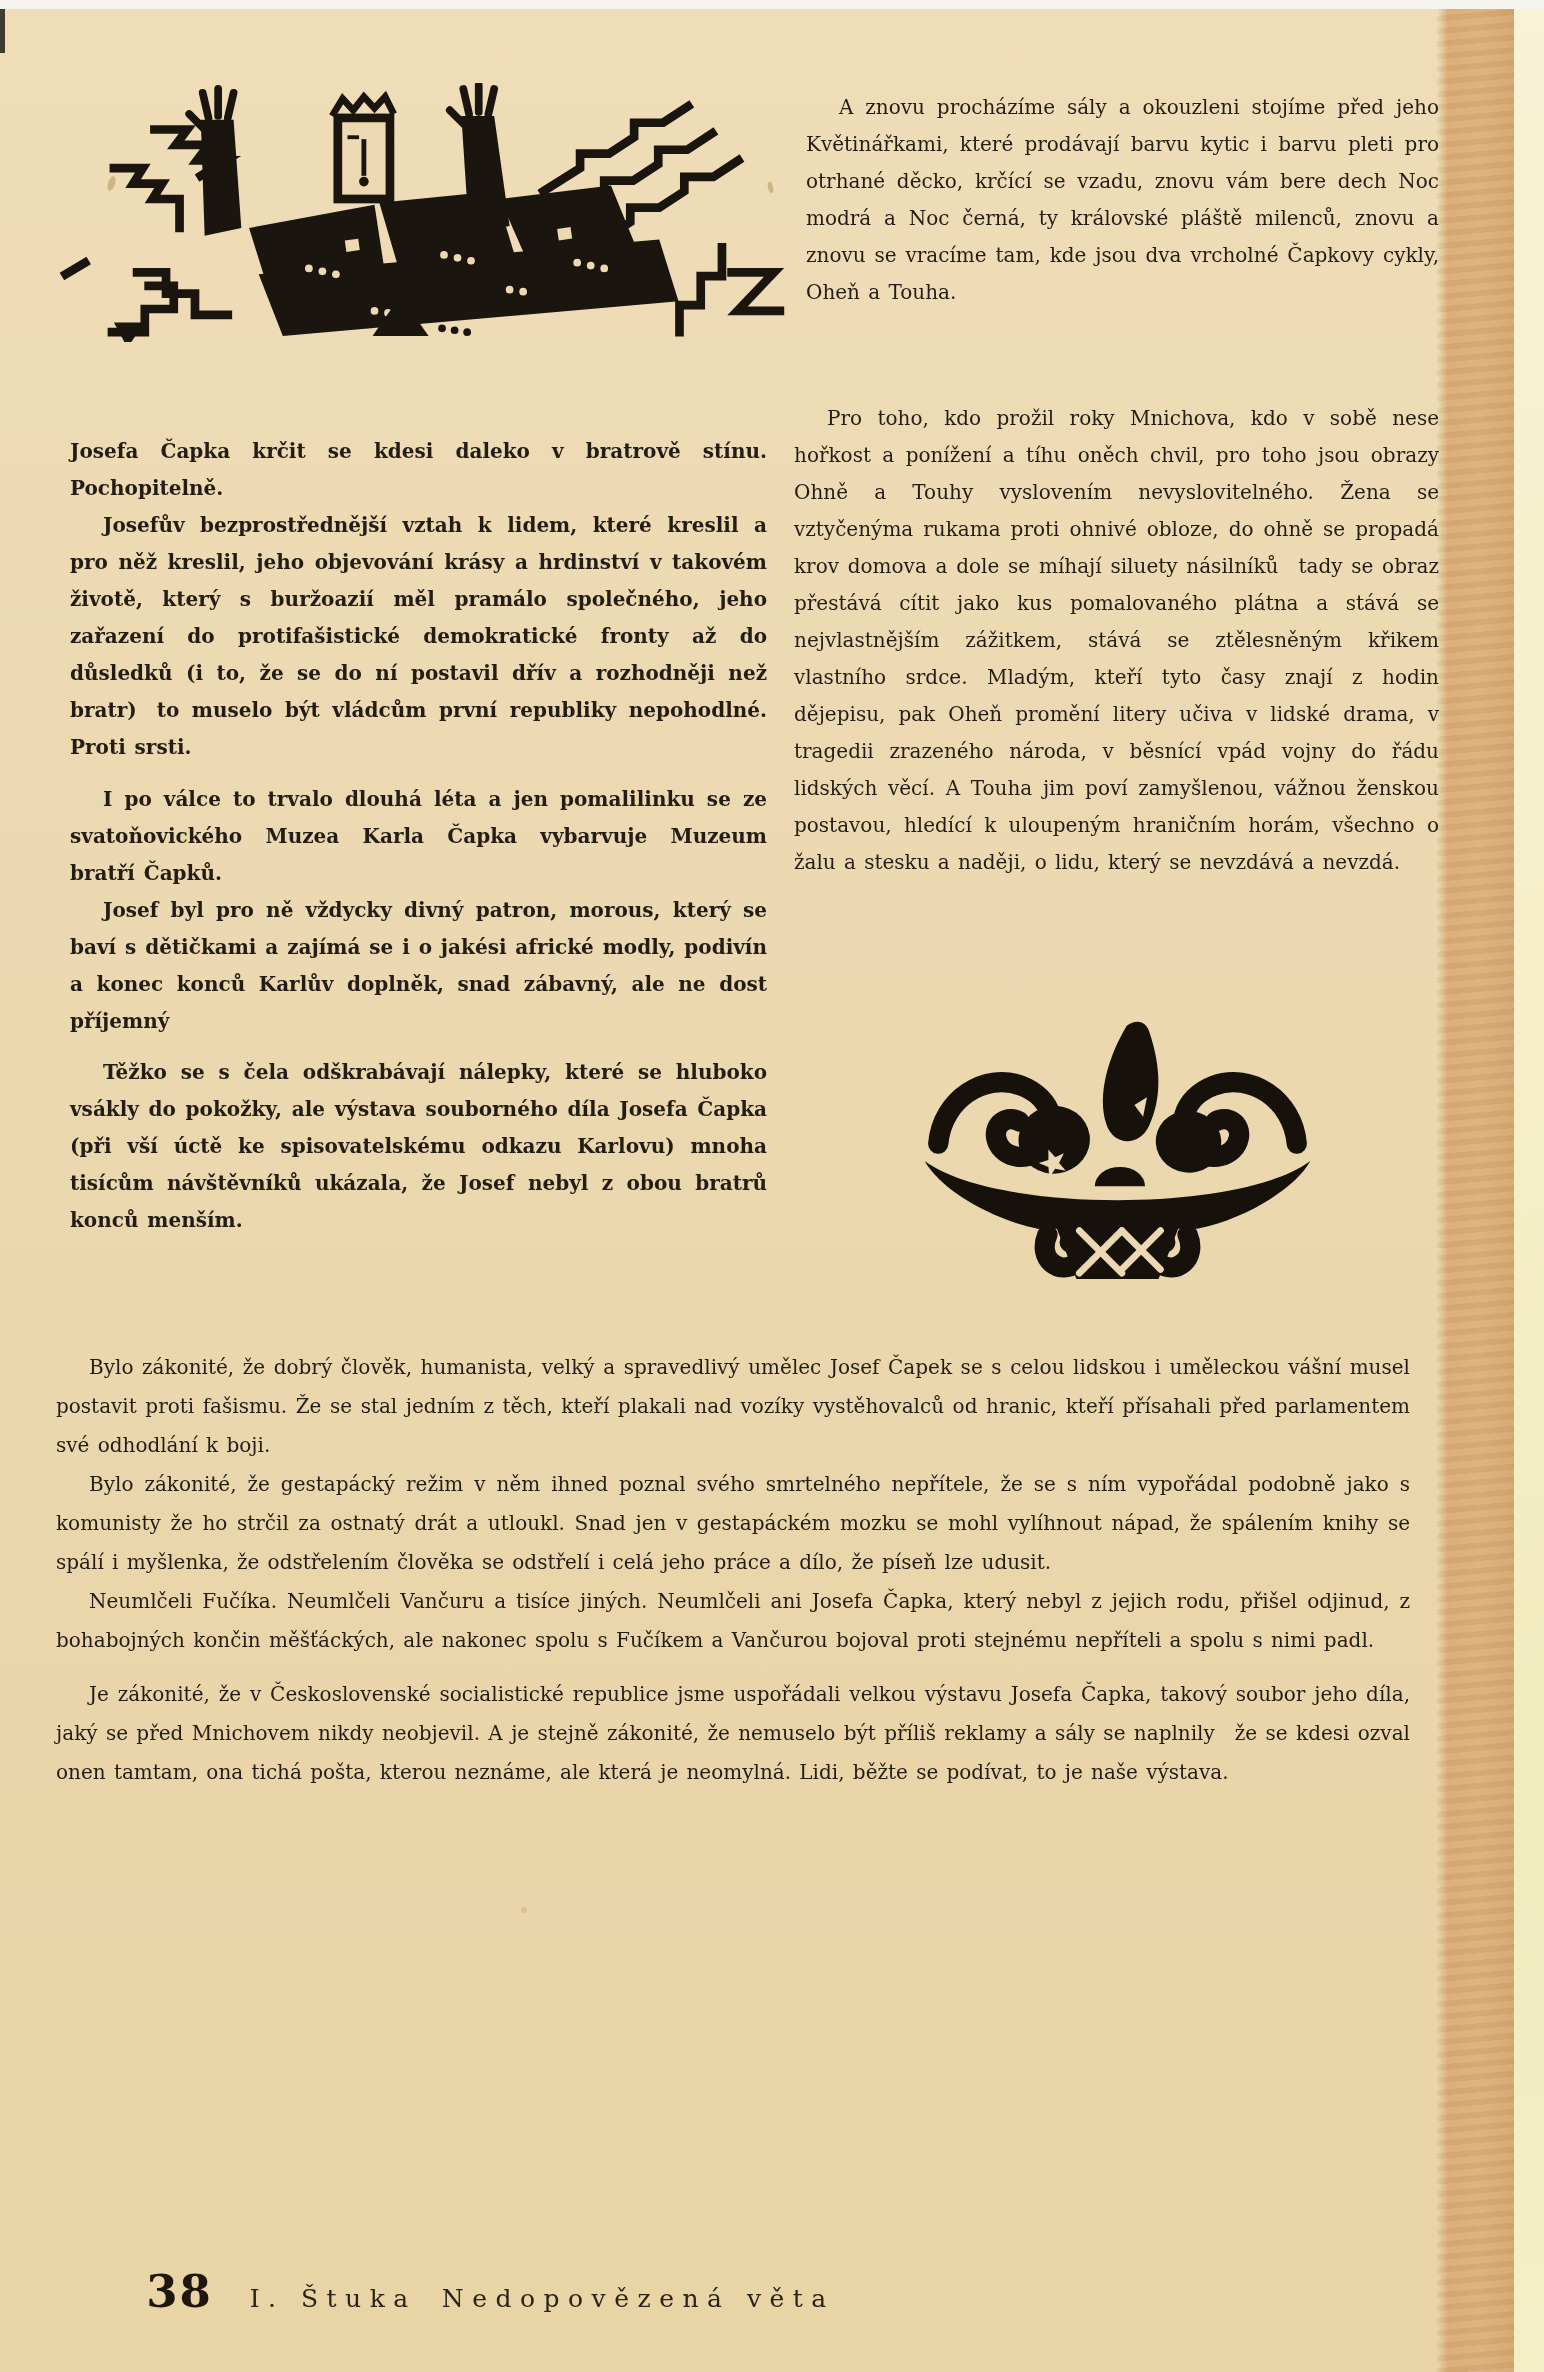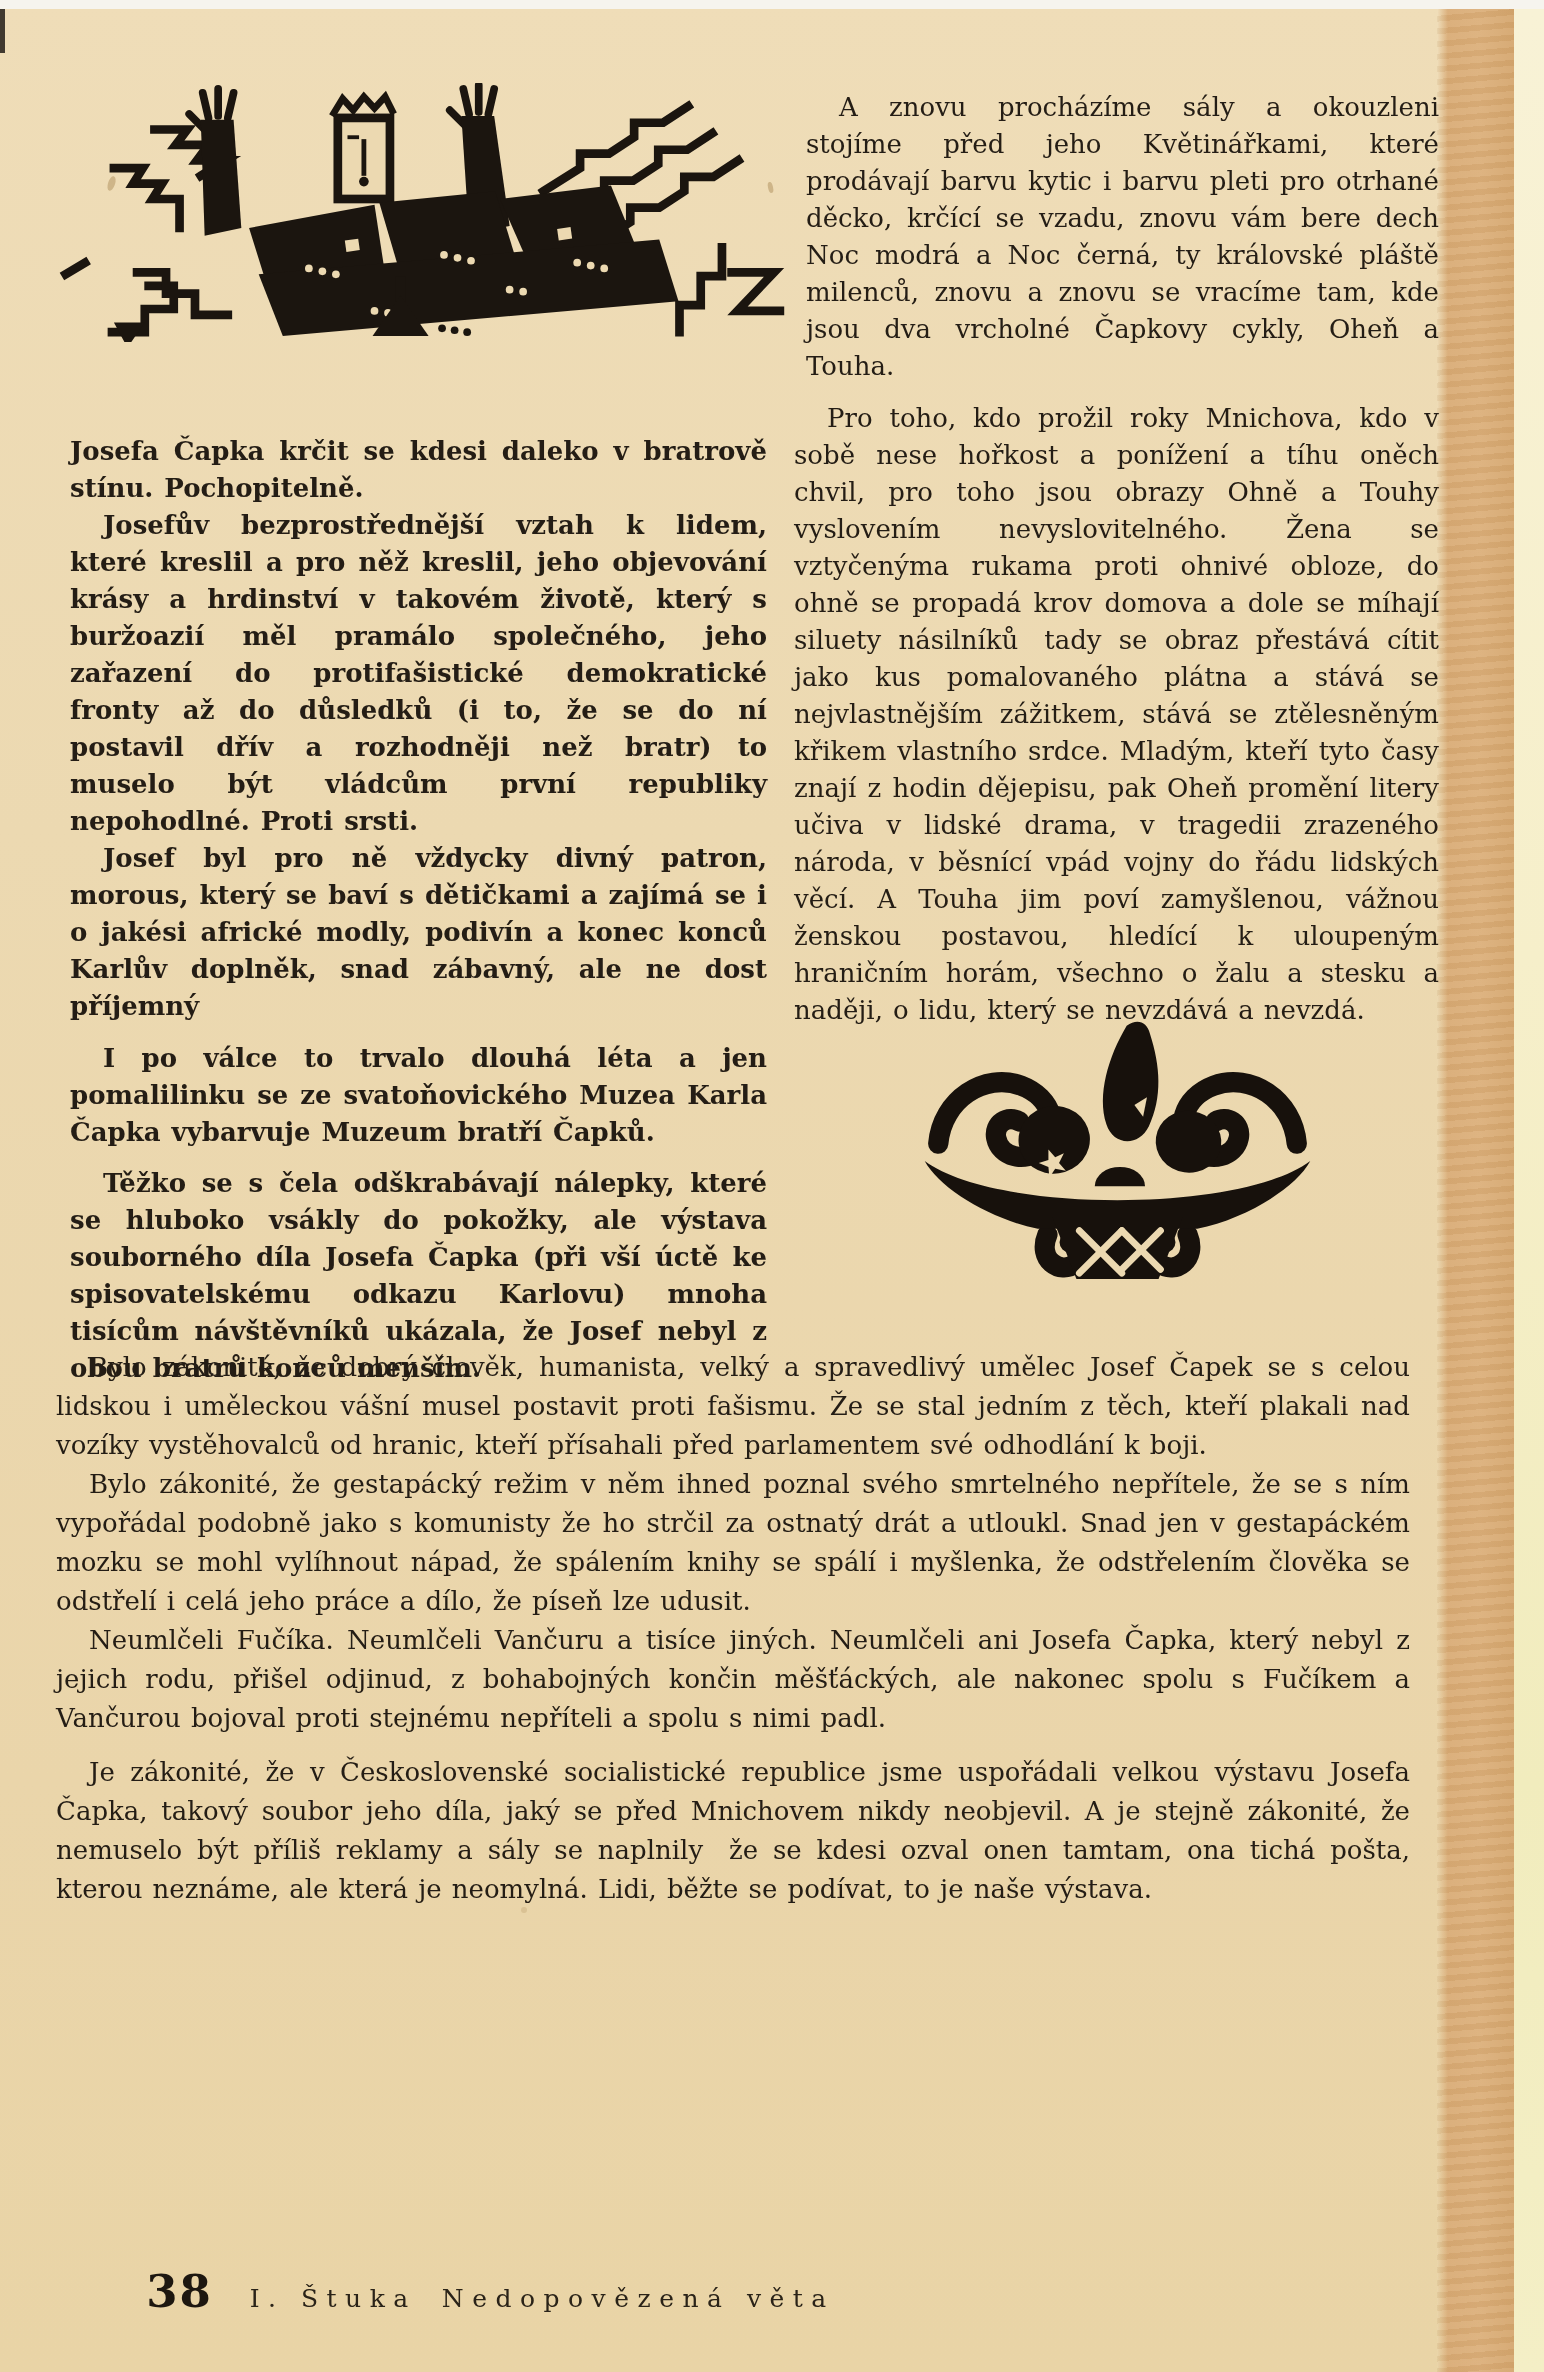--- a/index.html
+++ b/index.html
@@ -27,21 +27,21 @@
   }
   .stain { position:absolute; border-radius:50%; background:rgba(146,110,52,0.35); }
   .stain.s1 { left:108px; top:176px; width:6.8px; height:15.4px; transform:rotate(18deg); }
   .stain.s2 { left:768px; top:182px; width:4.8px; height:10.6px; transform:rotate(-12deg); }
   .stain.s3 { left:521px; top:1907px; width:5.8px; height:5.8px; opacity:.5; }
 
   
   .textblock {
     position:absolute;
     text-align:justify;
-    font-size:26px;
+    font-size:20px;
     line-height:37px;
     word-spacing:1.9px;
     z-index:3;
   }
   .textblock p { margin:0; }
   p.indent { text-indent:33px; }
   p.gap-top { margin-top:14.5px; }
 
   .intro        { left:806px; top:89px;  width:633px; }
   .left-col     { left:70px;  top:433px; width:697px;font-weight:bold; }
@@ -150,22 +150,22 @@
     </g>
   </svg>
 
   <div class="textblock intro">
     <p class="indent">A znovu procházíme sály a okouzleni stojíme před jeho Květinářkami, které prodávají barvu kytic i barvu pleti pro otrhané děcko, krčící se vzadu, znovu vám bere dech Noc modrá a Noc černá, ty královské pláště milenců, znovu a znovu se vracíme tam, kde jsou dva vrcholné Čapkovy cykly, Oheň a Touha.</p>
   </div>
 
   <div class="textblock left-col">
     <p>Josefa Čapka krčit se kdesi daleko v bratrově stínu. Pochopitelně.</p>
     <p class="indent">Josefův bezprostřednější vztah k lidem, které kreslil a pro něž kreslil, jeho objevování krásy a hrdinství v takovém životě, který s buržoazií měl pramálo společného, jeho zařazení do protifašistické demokratické fronty až do důsledků (i to, že se do ní postavil dřív a rozhodněji než bratr) to muselo být vládcům první republiky nepohodlné. Proti srsti.</p>
+    <p class="indent gap-top">I po válce to trvalo dlouhá léta a jen pomalilinku se ze svatoňovického Muzea Karla Čapka vybarvuje Muzeum bratří Čapků.</p>
     <p class="indent">Josef byl pro ně vždycky divný patron, morous, který se baví s dětičkami a zajímá se i o jakési africké modly, podivín a konec konců Karlův doplněk, snad zábavný, ale ne dost příjemný</p>
-    <p class="indent gap-top">I po válce to trvalo dlouhá léta a jen pomalilinku se ze svatoňovického Muzea Karla Čapka vybarvuje Muzeum bratří Čapků.</p>
     <p class="indent gap-top">Těžko se s čela odškrabávají nálepky, které se hluboko vsákly do pokožky, ale výstava souborného díla Josefa Čapka (při vší úctě ke spisovatelskému odkazu Karlovu) mnoha tisícům návštěvníků ukázala, že Josef nebyl z obou bratrů konců menším.</p>
   </div>
 
   <div class="textblock right-col">
     <p class="indent">Pro toho, kdo prožil roky Mnichova, kdo v sobě nese hořkost a ponížení a tíhu oněch chvil, pro toho jsou obrazy Ohně a Touhy vyslovením nevyslovitelného. Žena se vztyčenýma rukama proti ohnivé obloze, do ohně se propadá krov domova a dole se míhají siluety násilníků tady se obraz přestává cítit jako kus pomalovaného plátna a stává se nejvlastnějším zážitkem, stává se ztělesněným křikem vlastního srdce. Mladým, kteří tyto časy znají z hodin dějepisu, pak Oheň promění litery učiva v lidské drama, v tragedii zrazeného národa, v běsnící vpád vojny do řádu lidských věcí. A Touha jim poví zamyšlenou, vážnou ženskou postavou, hledící k uloupeným hraničním horám, všechno o žalu a stesku a naději, o lidu, který se nevzdává a nevzdá.</p>
   </div>
 
   <svg class="illus illus-mask" viewBox="0 0 415 275">
     <g stroke="#17110c" stroke-width="21" fill="none" stroke-linecap="round">
 

